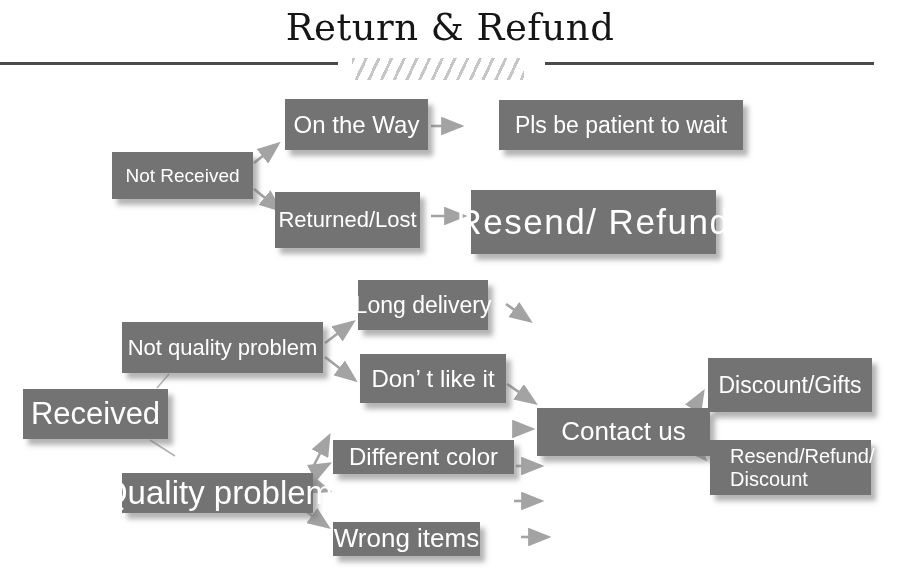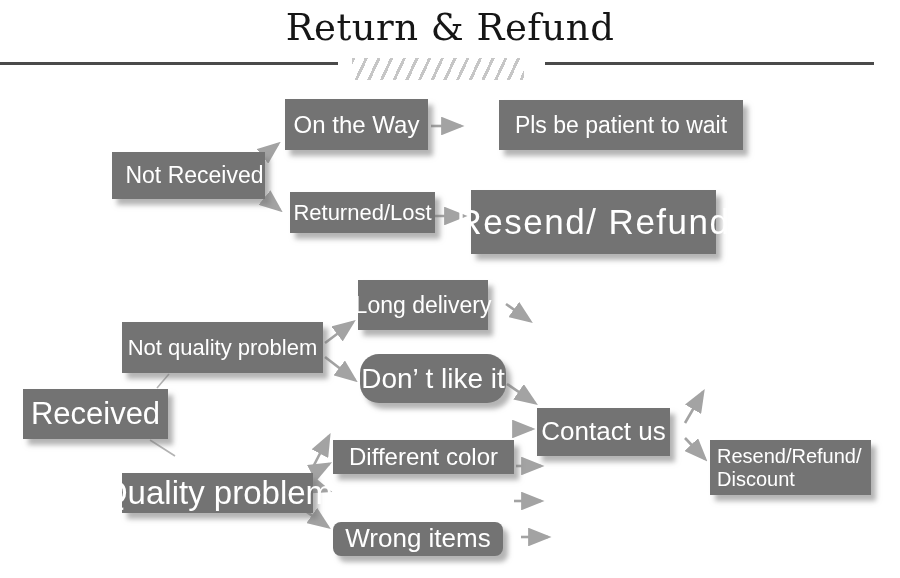--- a/index.html
+++ b/index.html
@@ -20,39 +20,39 @@
     position:absolute;left:352px;top:58px;width:172px;height:22px;
     background:repeating-linear-gradient(115deg,#c6c6c6 0 3px,transparent 3px 11.5px);
   }
   
   .node{
     position:absolute;background:#737373;color:#ffffff;
     display:flex;align-items:center;justify-content:center;
     box-shadow:5px 6px 5px rgba(118,118,118,.55);
     white-space:nowrap;line-height:1.05;
   }
-  .n-not-received{left:112px;top:152px;width:141px;height:47px;font-size:23px;padding-left:12px;}
+  .n-not-received{left:112px;top:152px;width:141px;height:47px;font-size:19px;}
   .n-on-the-way{left:285px;top:99px;width:143px;height:51px;font-size:24px;}
   .n-pls-wait{left:468px;top:100px;width:244px;height:50px;font-size:23px;margin-left:31px;}
-  .n-returned-lost{left:290px;top:192px;width:145px;height:41px;font-size:22px;text-align:right;}
+  .n-returned-lost{left:275px;top:192px;width:145px;height:56px;font-size:22px;text-align:right;}
   .n-resend-refund{left:471px;top:190px;width:245px;height:64px;font-size:35px;letter-spacing:1.5px;}
   .n-received{left:23px;top:389px;width:145px;height:50px;font-size:31px;}
   .n-not-quality{left:122px;top:322px;width:201px;height:51px;font-size:22px;}
   .n-long-delivery{left:358px;top:280px;width:130px;height:50px;font-size:23px;}
-  .n-dont-like{left:360px;top:354px;width:146px;height:49px;font-size:28px;border-radius:19px;}
+  .n-dont-like{left:360px;top:354px;width:146px;height:49px;font-size:24px;}
   .n-quality{left:122px;top:473px;width:191px;height:40px;font-size:33px;}
   .n-broken{left:333px;top:412px;width:181px;height:34px;font-size:22px;}
   .n-different{left:333px;top:440px;width:181px;height:34px;font-size:24px;}
   .n-shortage{left:333px;top:486px;width:180px;height:33px;font-size:25px;}
-  .n-wrong{left:333px;top:522px;width:170px;height:34px;font-size:26px;border-radius:8px;}
-  .n-contact{left:537px;top:408px;width:133px;height:48px;font-size:26px;}
+  .n-wrong{left:333px;top:522px;width:147px;height:34px;font-size:26px;}
+  .n-contact{left:537px;top:408px;width:173px;height:48px;font-size:26px;}
   .n-discount-gifts{left:708px;top:358px;width:164px;height:54px;font-size:23px;}
   .n-resend-discount{
     left:710px;top:440px;width:161px;height:55px;font-size:20px;
-    justify-content:flex-start;padding-left:7px;box-sizing:border-box;
+    justify-content:flex-start;padding-left:20px;box-sizing:border-box;
     white-space:normal;line-height:1.15;
   }
   .two-line{display:block;}
   
   .connectors{position:absolute;left:0;top:0;pointer-events:none;}
   .arrow{stroke:#a3a3a3;stroke-width:2.6;fill:none;}
   .plain{stroke:#b3b3b3;stroke-width:1.6;fill:none;}
 </style>
 </head>
 <body>
@@ -98,20 +98,21 @@
   <div class="node n-returned-lost">Returned/Lost</div>
   <div class="node n-resend-refund">Resend/ Refund</div>
   <div class="node n-received">Received</div>
   <div class="node n-not-quality">Not quality problem</div>
   <div class="node n-long-delivery">Long delivery</div>
   <div class="node n-dont-like">Don’ t like it</div>
   <div class="node n-quality">Quality problem</div>
   <div class="node n-different">Different color</div>
   <div class="node n-wrong">Wrong items</div>
   <div class="node n-contact">Contact us</div>
+  <div class="node n-discount-gifts">Discount/Gifts</div>
   <div class="node n-resend-discount">
     <span class="two-line">
       <span>Resend/Refund/</span><br>
       <span>Discount</span>
     </span>
   </div>
 
 </div>
 
 </body></html>

